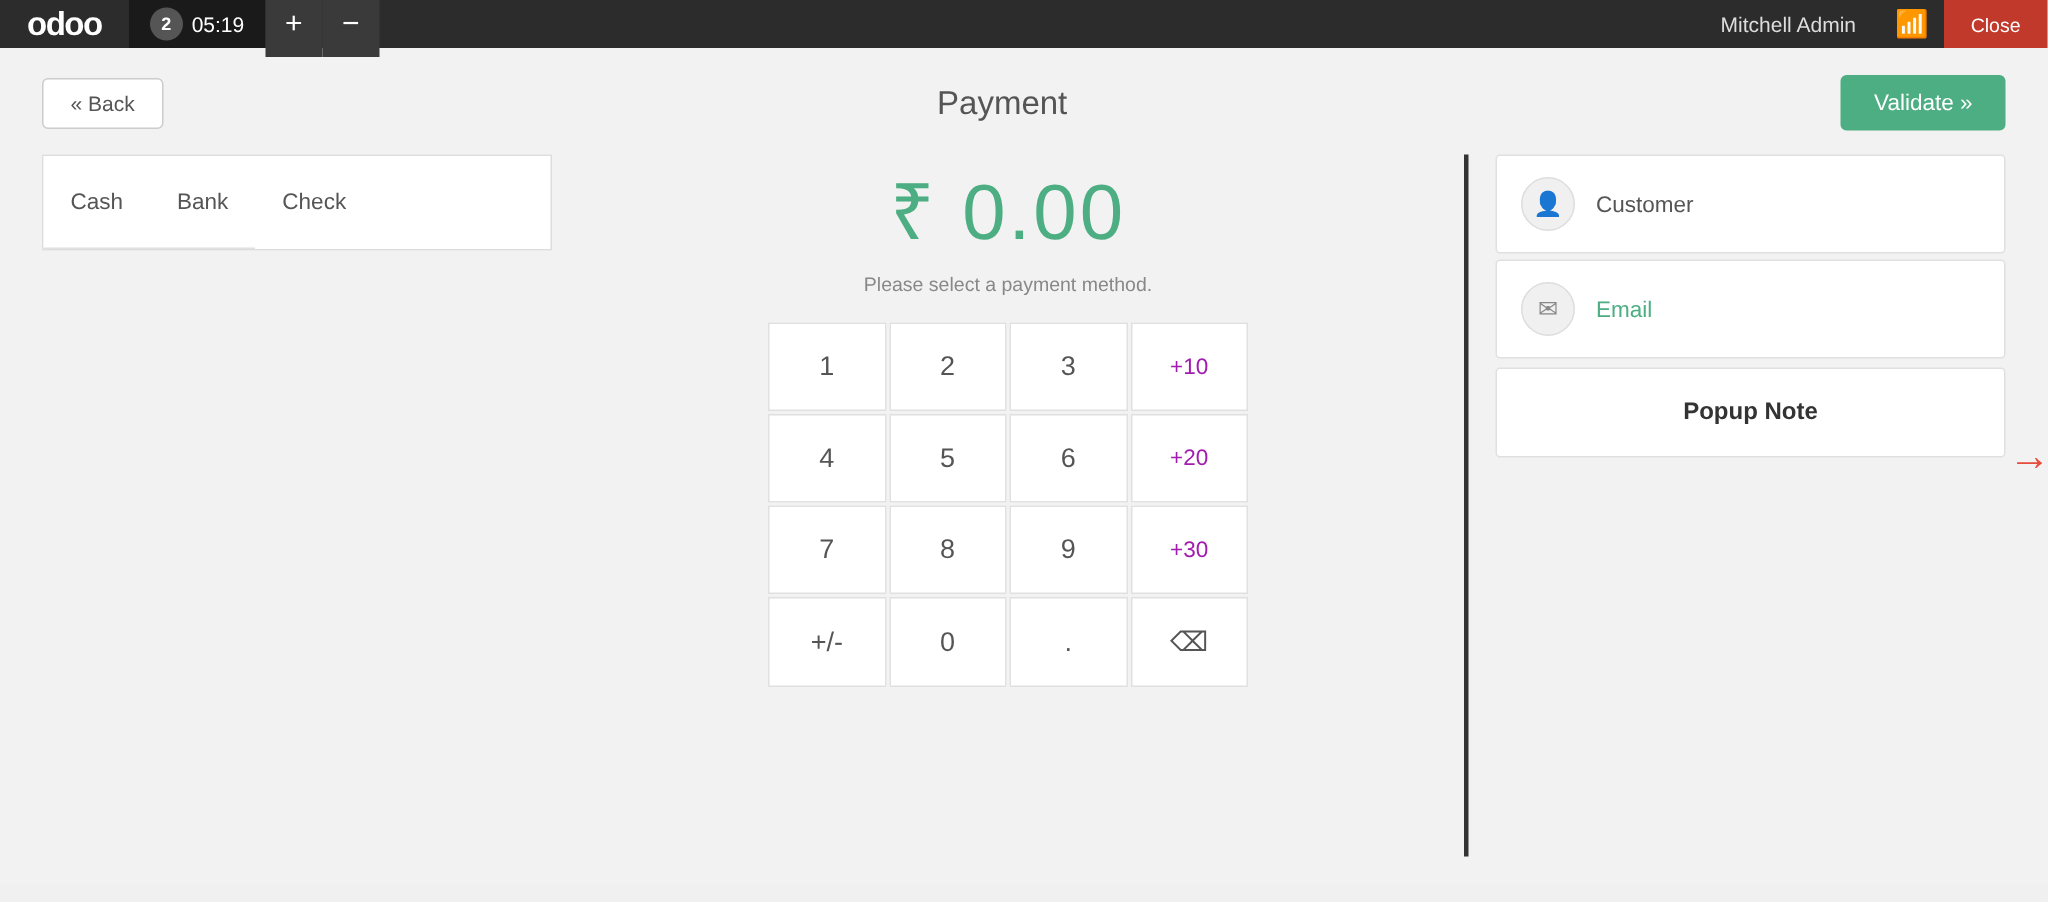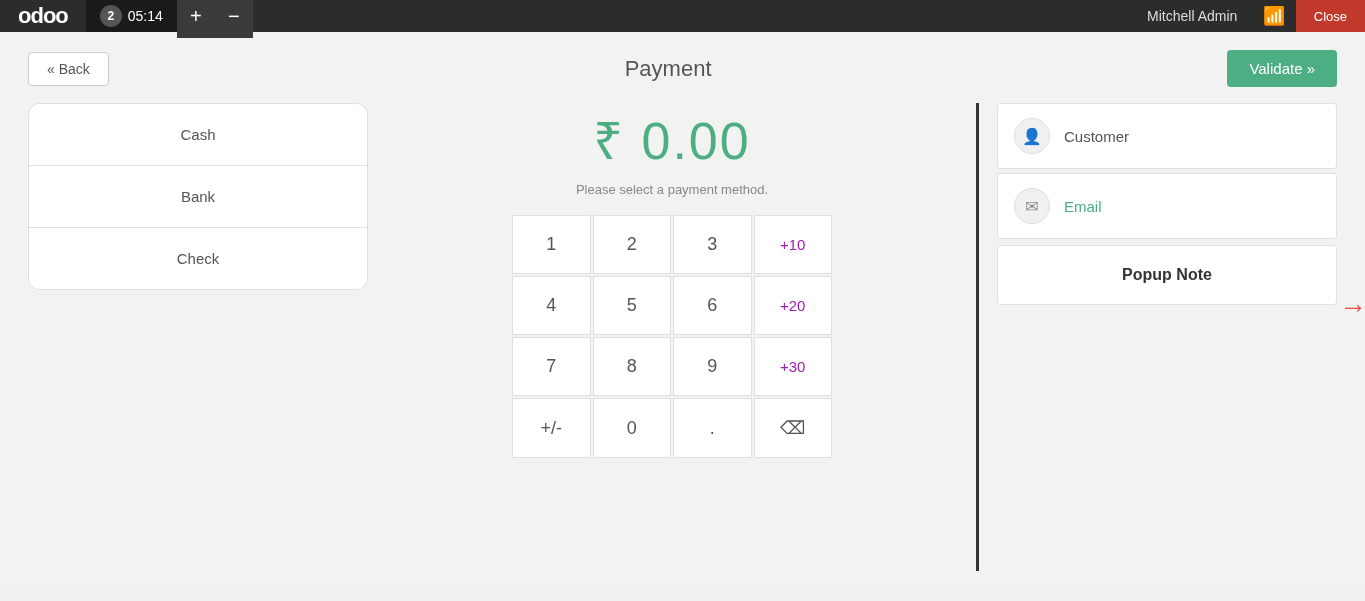--- a/index.html
+++ b/index.html
@@ -60,22 +60,22 @@
       display: flex; align-items: center; gap: 6px;
     }
 
     
     .body-row {
       display: flex; gap: 0; flex: 1;
     }
 
     
     .left-panel {
-      width: 340px; display: flex; flex-direction: column; gap: 0;
-      border: 1px solid #ddd; background: #fff; border-radius: 12px;
+      width: 340px; display: flex; flex-direction: row; gap: 0;
+      border: 1px solid #ddd; background: #fff; border-radius: 0;
       overflow: hidden; margin-right: 18px; align-self: flex-start;
     }
     .payment-method {
       padding: 22px 18px; border-bottom: 1px solid #e0e0e0;
       font-size: 15px; color: #555; cursor: pointer; text-align: center;
       background: #fff;
     }
     .payment-method:last-child { border-bottom: none; }
 
     
@@ -139,21 +139,21 @@
   </style>
 </head>
 <body>
 
 <nav class="top-nav">
   <div class="nav-logo">
     <span class="odoo-logo">odoo</span>
   </div>
   <div class="nav-session">
     <span class="session-badge">2</span>
-    <span>05:14</span>
+    <span>05:19</span>
   </div>
   <button class="nav-btn">+</button>
   <button class="nav-btn">−</button>
   <div class="nav-spacer"></div>
   <span class="nav-user">Mitchell Admin</span>
   <span class="nav-wifi wifi-icon">📶</span>
   <button class="nav-close">Close</button>
 </nav>
 
 <div class="main-content">

